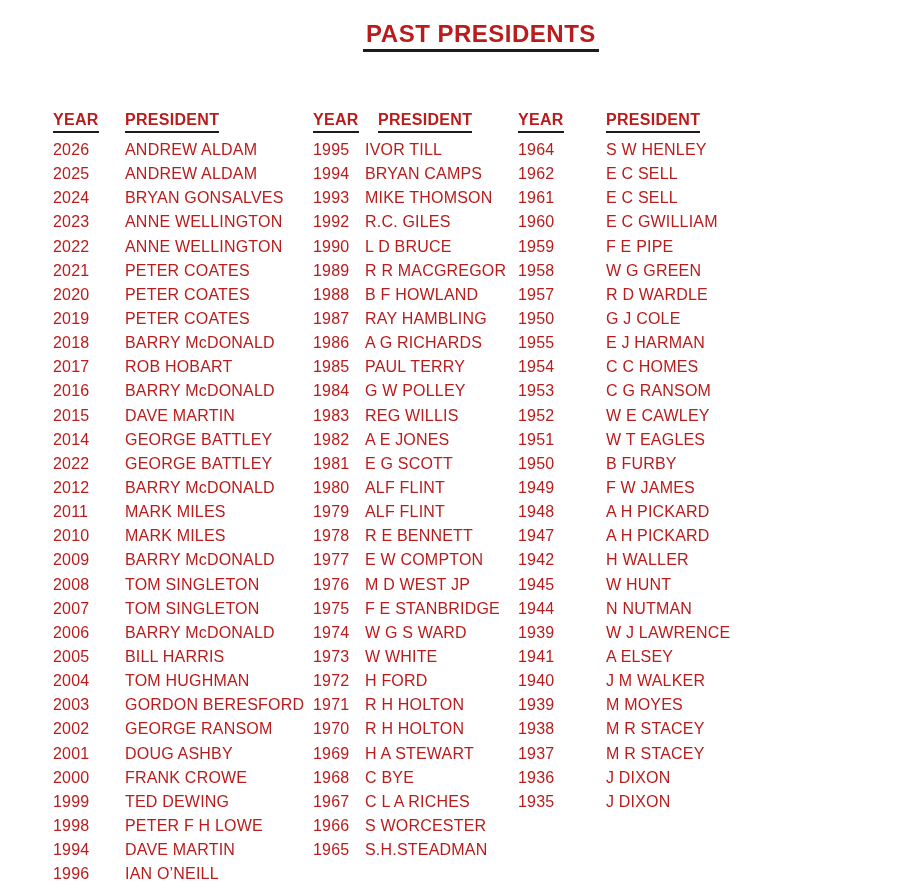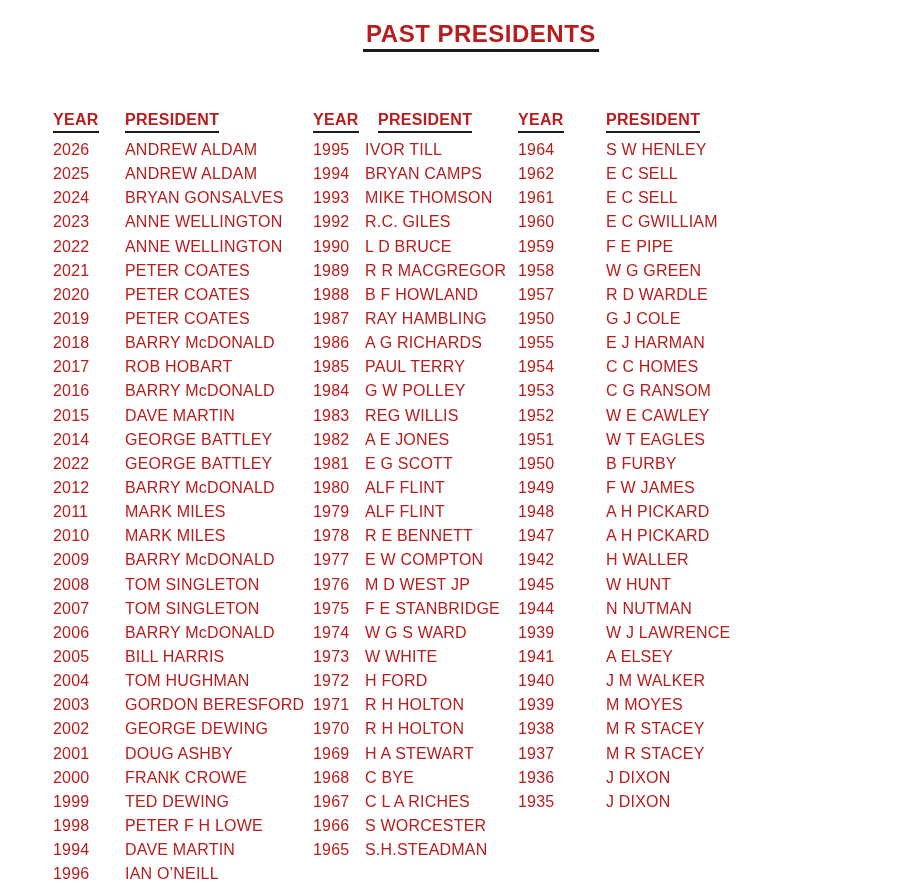--- a/index.html
+++ b/index.html
@@ -160,21 +160,21 @@
         <div class="row">
           <span class="cell-year">2004</span>
           <span class="cell-name">TOM HUGHMAN</span>
         </div>
         <div class="row">
           <span class="cell-year">2003</span>
           <span class="cell-name">GORDON BERESFORD</span>
         </div>
         <div class="row">
           <span class="cell-year">2002</span>
-          <span class="cell-name">GEORGE DEWING</span>
+          <span class="cell-name">GEORGE RANSOM</span>
         </div>
         <div class="row">
           <span class="cell-year">2001</span>
           <span class="cell-name">DOUG ASHBY</span>
         </div>
         <div class="row">
           <span class="cell-year">2000</span>
           <span class="cell-name">FRANK CROWE</span>
         </div>
         <div class="row">

